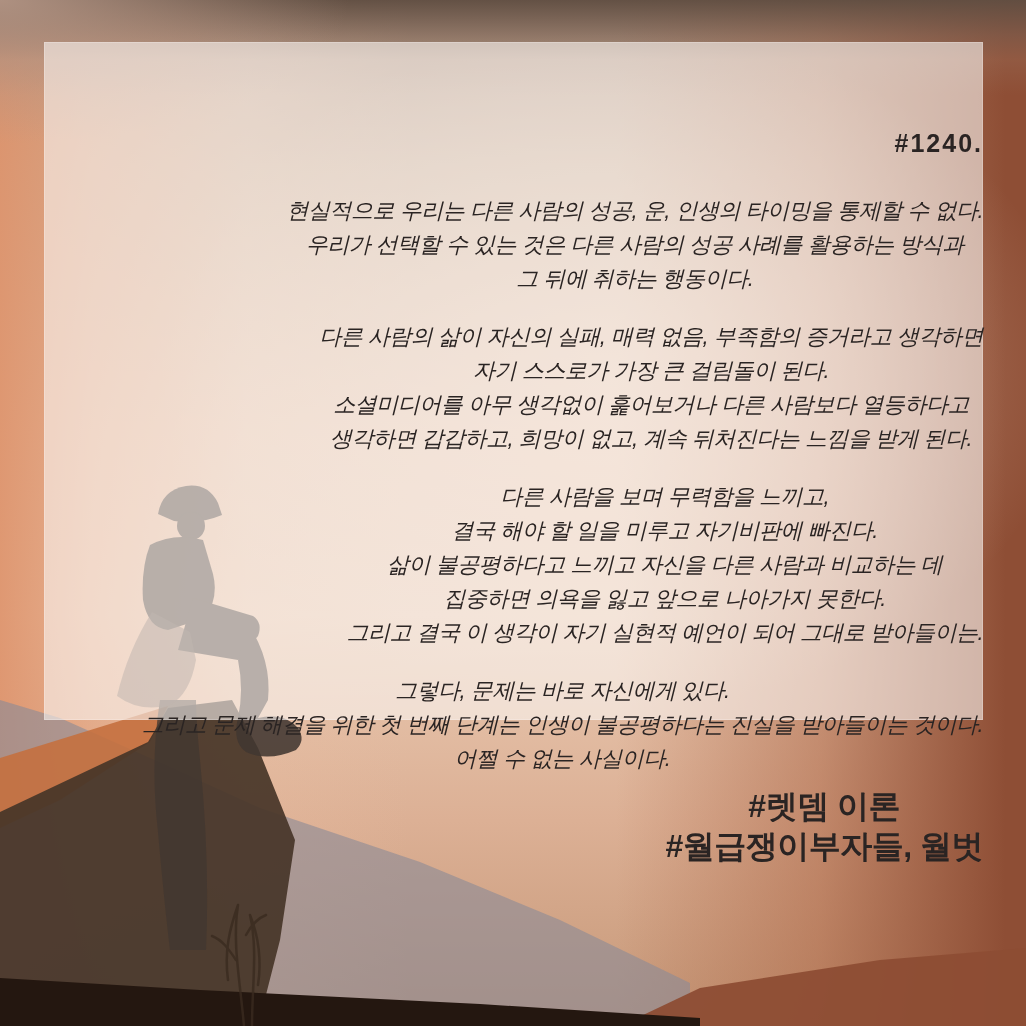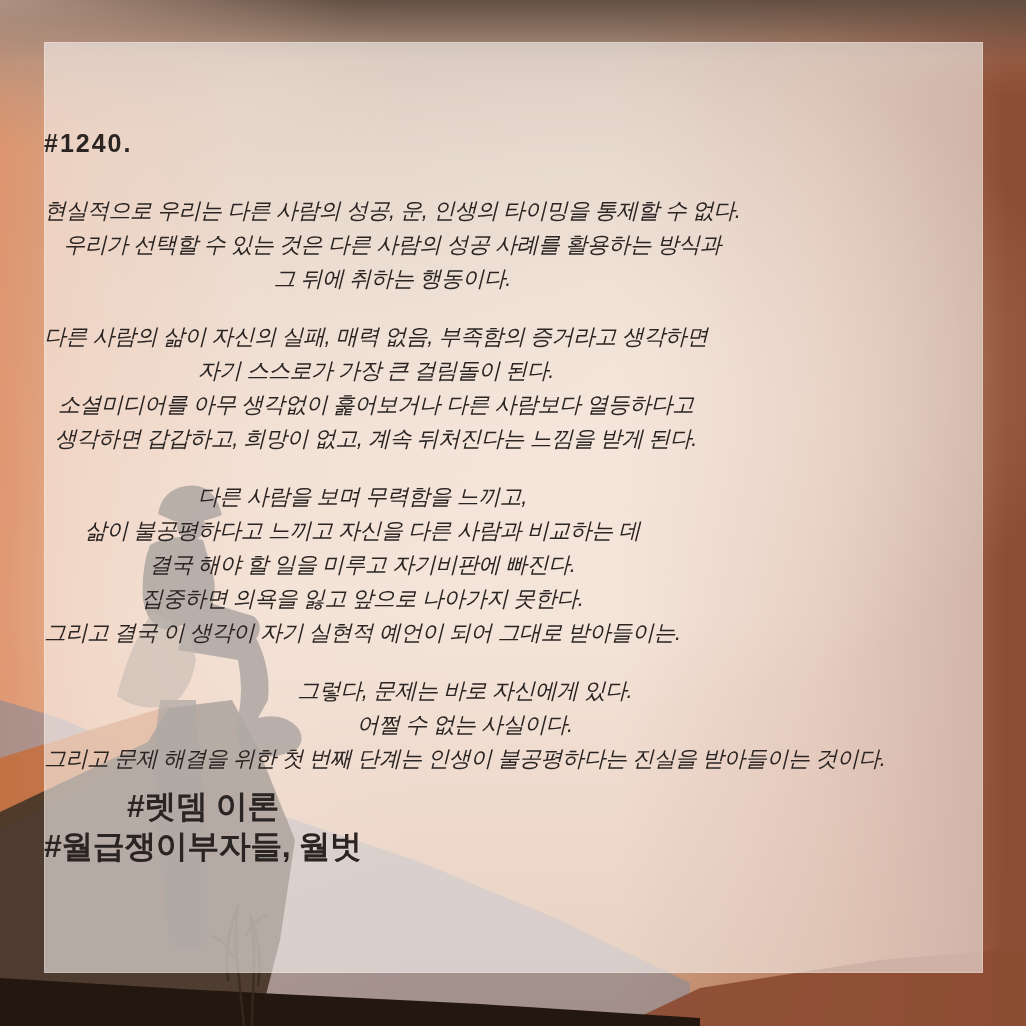--- a/index.html
+++ b/index.html
@@ -25,24 +25,24 @@
     position:absolute;inset:0;
     background:
       radial-gradient(ellipse 34% 14% at 0% 0%, rgba(178,148,132,0.95), rgba(178,148,132,0) 100%),
       linear-gradient(180deg, rgba(96,78,66,0.95) 0%, rgba(118,95,82,0.55) 35px, rgba(160,130,112,0.22) 60px, rgba(160,130,112,0) 95px),
       radial-gradient(ellipse 62% 46% at 60% 36%, rgba(246,219,200,0.55), rgba(246,219,200,0) 72%),
       linear-gradient(90deg, rgba(222,148,109,0.92) 0%, rgba(228,160,122,0.60) 9%, rgba(236,190,160,0.28) 24%, rgba(236,190,160,0) 40%, rgba(176,104,70,0) 60%, rgba(166,94,62,0.50) 80%, #8e4e35 98%),
       linear-gradient(180deg, #a78b79 0%, #c2a68f 16%, #e2bfa7 42%, #e9c9b1 60%, #dcb095 80%, #c69878 100%);
   }
   .photo svg{position:absolute;inset:0;display:block;}
   .panel{
-    position:absolute;left:44px;top:42px;width:939px;height:931px;
+    position:absolute;left:44px;top:42px;width:939px;height:678px;
     background:var(--panel-bg);
     box-shadow:inset 0 0 0 1px rgba(255,255,255,0.22);
-    display:flex;flex-direction:column;align-items:flex-start;
+    display:flex;flex-direction:column;align-items:flex-end;
     color:var(--text-color);
     text-align:center;
   }
   .quote-title{
     margin:84px 0 34px 0;
     font-size:25px;font-weight:bold;letter-spacing:2px;line-height:34px;
     white-space:nowrap;
   }
   .para{margin:0 0 24px 0;font-style:italic;}
   .line{
@@ -104,30 +104,30 @@
 
     <div class="para">
       <div class="line">다른 사람의 삶이 자신의 실패, 매력 없음, 부족함의 증거라고 생각하면</div>
       <div class="line">자기 스스로가 가장 큰 걸림돌이 된다.</div>
       <div class="line">소셜미디어를 아무 생각없이 훑어보거나 다른 사람보다 열등하다고</div>
       <div class="line">생각하면 갑갑하고, 희망이 없고, 계속 뒤처진다는 느낌을 받게 된다.</div>
     </div>
 
     <div class="para">
       <div class="line">다른 사람을 보며 무력함을 느끼고,</div>
+      <div class="line">결국 해야 할 일을 미루고 자기비판에 빠진다.</div>
       <div class="line">삶이 불공평하다고 느끼고 자신을 다른 사람과 비교하는 데</div>
-      <div class="line">결국 해야 할 일을 미루고 자기비판에 빠진다.</div>
       <div class="line">집중하면 의욕을 잃고 앞으로 나아가지 못한다.</div>
       <div class="line">그리고 결국 이 생각이 자기 실현적 예언이 되어 그대로 받아들이는.</div>
     </div>
 
     <div class="para">
       <div class="line">그렇다, 문제는 바로 자신에게 있다.</div>
+      <div class="line">그리고 문제 해결을 위한 첫 번째 단계는 인생이 불공평하다는 진실을 받아들이는 것이다.</div>
       <div class="line">어쩔 수 없는 사실이다.</div>
-      <div class="line">그리고 문제 해결을 위한 첫 번째 단계는 인생이 불공평하다는 진실을 받아들이는 것이다.</div>
     </div>
 
     <div class="hashtags">
       <div class="hashtag">#렛뎀 이론</div>
       <div class="hashtag">#월급쟁이부자들, 월벗</div>
     </div>
 
   </div>
 </div>
 

